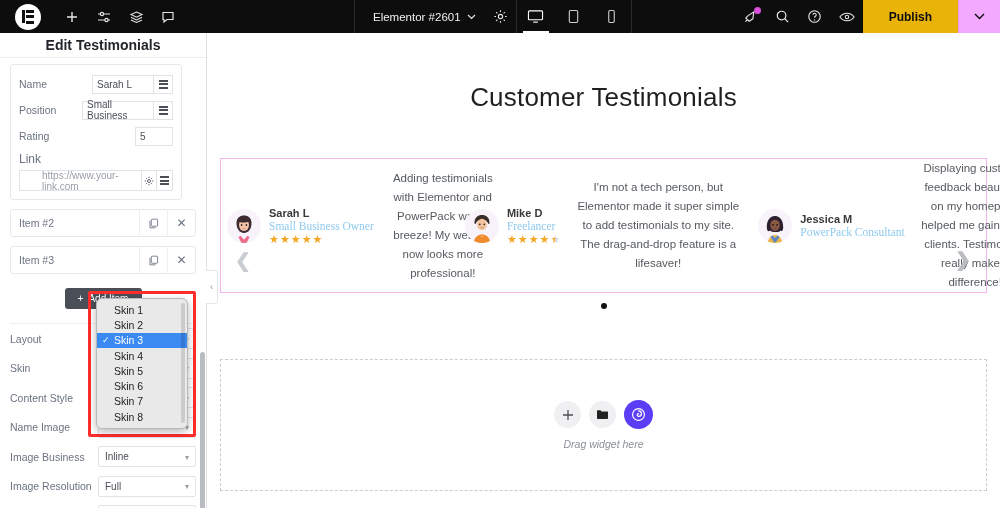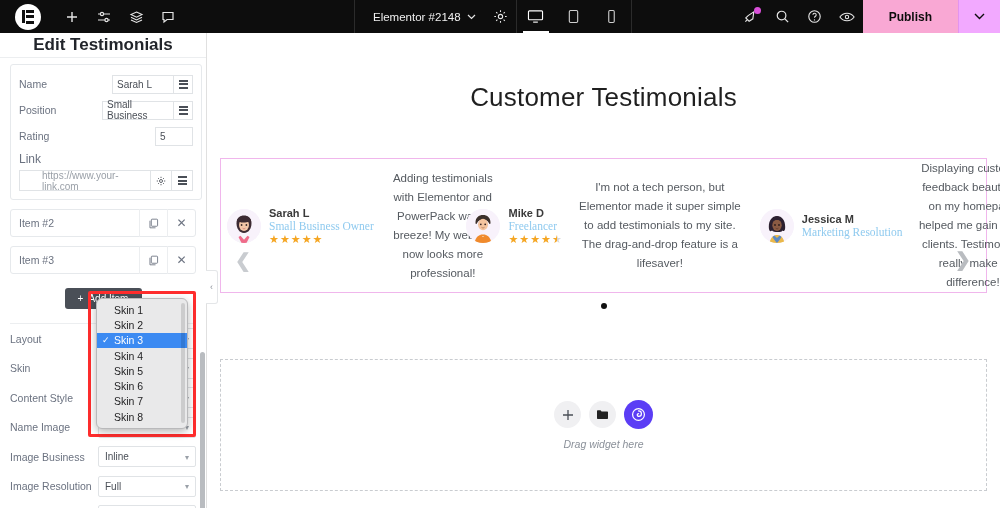--- a/index.html
+++ b/index.html
@@ -44,47 +44,47 @@
     width: 38px; height: 33px; display: flex; align-items: center; justify-content: center;
     cursor: pointer; position: relative;
   }
   .device-btn.active::after {
     content: ""; position: absolute; bottom: 0; left: 6px; right: 6px;
     height: 2px; background: #fff;
   }
   .spacer { flex: 1; }
 
   .pub-btn {
-    background: #f9a8d4; color: #0d0d0d; font-size: 12px; font-weight: bold;
+    background: #eab308; color: #0d0d0d; font-size: 12px; font-weight: bold;
     height: 33px; display: flex; align-items: center; padding: 0 26px; cursor: pointer;
   }
   .pub-arrow {
     background: #f2a9ff; height: 33px; width: 42px; display: flex;
     align-items: center; justify-content: center; border-left: 1px solid #e294f0;
     color: #0d0d0d; cursor: pointer;
   }
   .notif-dot {
     position: absolute; top: 7px; right: 6px; width: 7px; height: 7px;
     border-radius: 50%; background: #d94fd9;
   }
 
   
   .panel {
     position: absolute; top: 33px; left: 0; width: 207px; height: 475px;
     background: #fff; border-right: 1px solid #e0e0e0; overflow: hidden;
   }
   .panel-header {
     height: 25px; display: flex; align-items: center; justify-content: center;
-    font-size: 17px; font-weight: bold; color: #22252b;
+    font-size: 14px; font-weight: bold; color: #22252b;
     border-bottom: 1px solid #eceef0;
   }
   .panel-body { position: relative; padding: 0 0 0 0; height: 450px; }
 
   .item-card {
-    margin: 6px 4px 0 10px; border: 1px solid #e6e9ec; border-radius: 3px;
+    margin: 6px 24px 0 10px; border: 1px solid #e6e9ec; border-radius: 3px;
     padding: 6px 8px 8px 8px;
   }
   .row { display: flex; align-items: center; min-height: 26px; }
   .row-label { font-size: 10.5px; color: #6b7280; flex: 1; }
   .ctl { display: flex; align-items: stretch; }
   .txtin {
     border: 1px solid #e0e3e6; background: #fff; height: 19px; font-size: 10px;
     color: #4a4f57; padding: 0 4px; display:flex; align-items:center;
     font-family: "Liberation Sans", sans-serif;
   }
@@ -272,21 +272,21 @@
     </div>
     <div class="tb-icon">
       <svg width="14" height="14" viewBox="0 0 14 14" stroke="#e5e5e5" stroke-width="1.2" fill="none">
         <path d="M2 2.5h10v7H6l-3 2.5V9.5H2z"></path>
       </svg>
     </div>
 
     <div style="flex:0 0 170px"></div>
     <div class="tb-sep"></div>
     <div class="doc-title">
-      <span>Elementor #2148</span>
+      <span>Elementor #2601</span>
       <svg width="9" height="6" viewBox="0 0 9 6">
           <path d="M1 1l3.5 3.5L8 1" stroke="#e5e5e5" stroke-width="1.2" fill="none"></path>
         </svg>
     </div>
     <div class="gear-btn">
       <svg width="15" height="15" viewBox="0 0 16 16" stroke="#e5e5e5" stroke-width="1.15" fill="none">
         <circle cx="8" cy="8" r="2.3"></circle>
         <path d="M8 1.4v1.8M8 12.8v1.8M1.4 8h1.8M12.8 8h1.8M3.4 3.4l1.3 1.3M11.3 11.3l1.3 1.3M12.6 3.4l-1.3 1.3M4.7 11.3l-1.3 1.3"></path>
       </svg>
     </div>
@@ -591,21 +591,21 @@
                 <path d="M12.4 12.5c1.2-2 7.6-2.3 9.2 0 .6-3.2-2-5-4.6-5s-5.2 1.8-4.6 5z" fill="#2c2030"></path>
                 <circle cx="15" cy="16" r=".9" fill="#2a1b1b"></circle>
                   <circle cx="19" cy="16" r=".9" fill="#2a1b1b"></circle>
                 <path d="M15.7 19.2c.9.7 1.9.7 2.7 0" stroke="#5c372a" stroke-width=".8" fill="none"></path>
                 <path d="M9.5 34c1-5.6 4-8 7.5-8s6.5 2.4 7.5 8z" fill="#eab84a"></path>
                 <path d="M12.6 27.8C13.8 31 17 34 17 34s3.2-3 4.4-6.2l-1.8-1.3-2.6 2.4-2.6-2.4z" fill="#5c89c4"></path>
               </svg>
             </div>
             <div class="pinfo">
               <div class="pname">Jessica M</div>
-              <div class="prole">Marketing Resolution</div>
+              <div class="prole">PowerPack Consultant</div>
             </div>
           </div>
           <div class="quote" style="width:117px;margin-left:12px">Displaying customer feedback beautifully on my homepage helped me gain more clients. Testimonials really make a difference!</div>
         </div>
       </div>
     </div>
 
     <div class="car-arrow" style="left:28px; top:212px">❮</div>
     <div class="car-arrow" style="left:748px; top:211px; color:#b9bcc0">❯</div>
 

